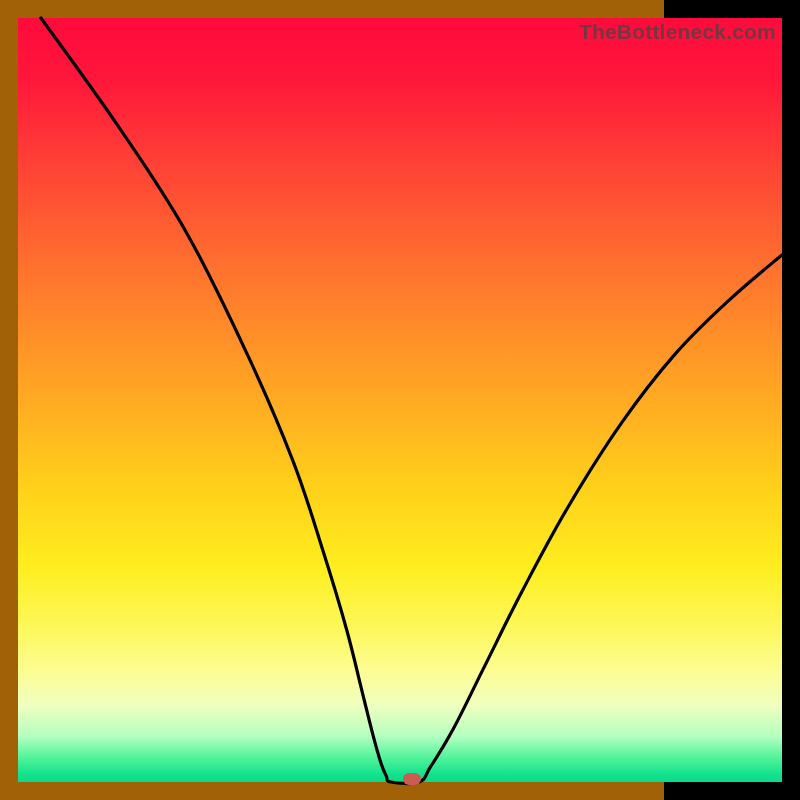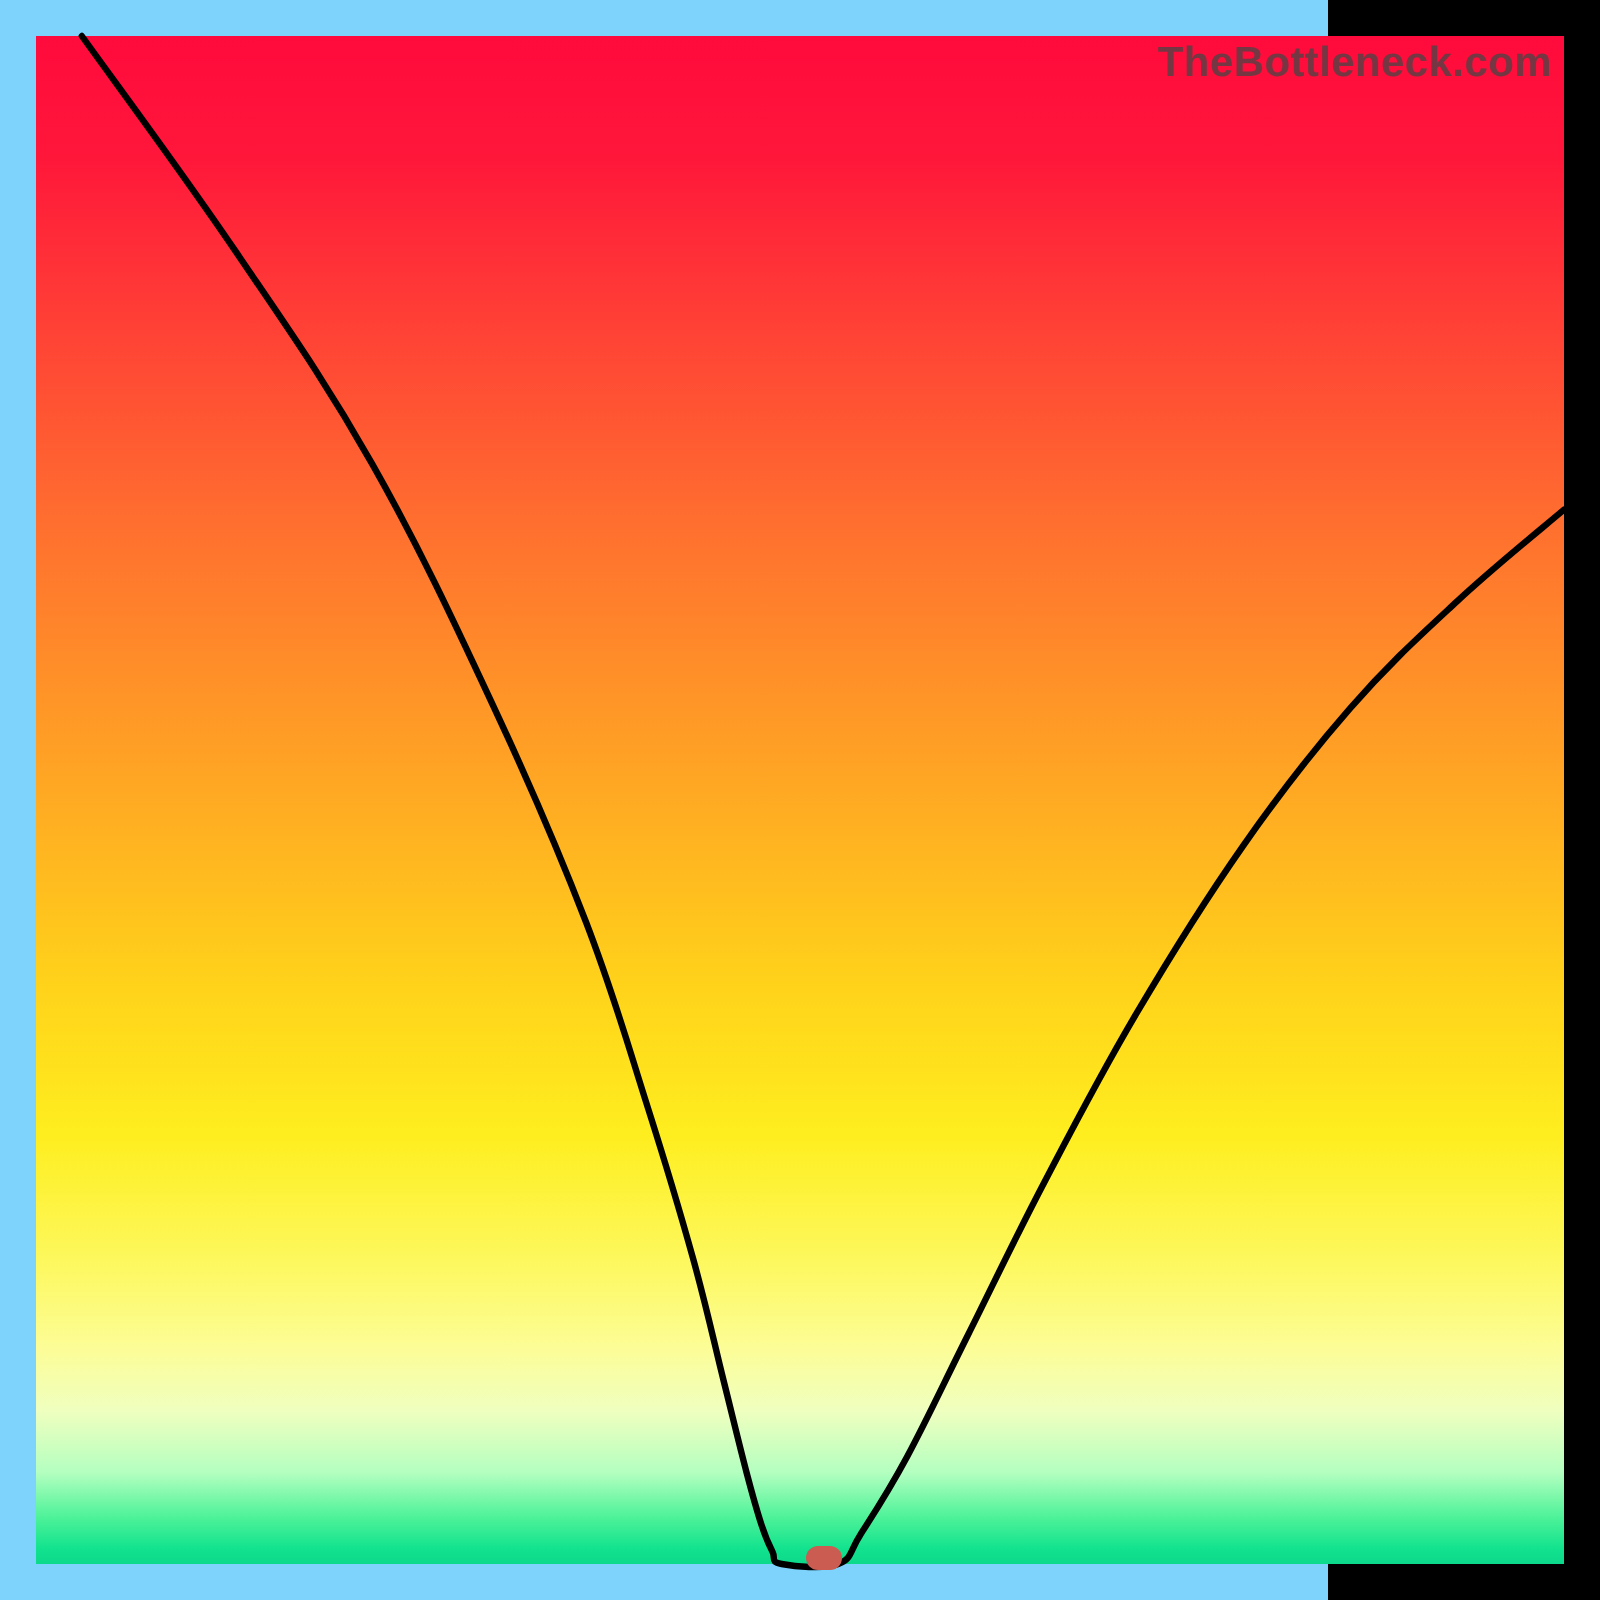--- a/index.html
+++ b/index.html
@@ -1,21 +1,21 @@
 <!DOCTYPE html>
 <html><head>
 <meta charset="utf-8">
 <style>
   * { margin: 0; padding: 0; box-sizing: border-box; }
   html, body { width: 800px; height: 800px; overflow: hidden; background: #000; }
   .frame {
     position: relative;
     width: 664px;
     height: 800px;
-    background: #7dd3fc;
+    background: #a16207;
   }
   .plot-area {
     position: absolute;
     left: 18px;
     top: 18px;
     width: 764px;
     height: 764px;
     background: linear-gradient(to bottom,
       #ff0a3c 0%,
       #ff173a 8%,

